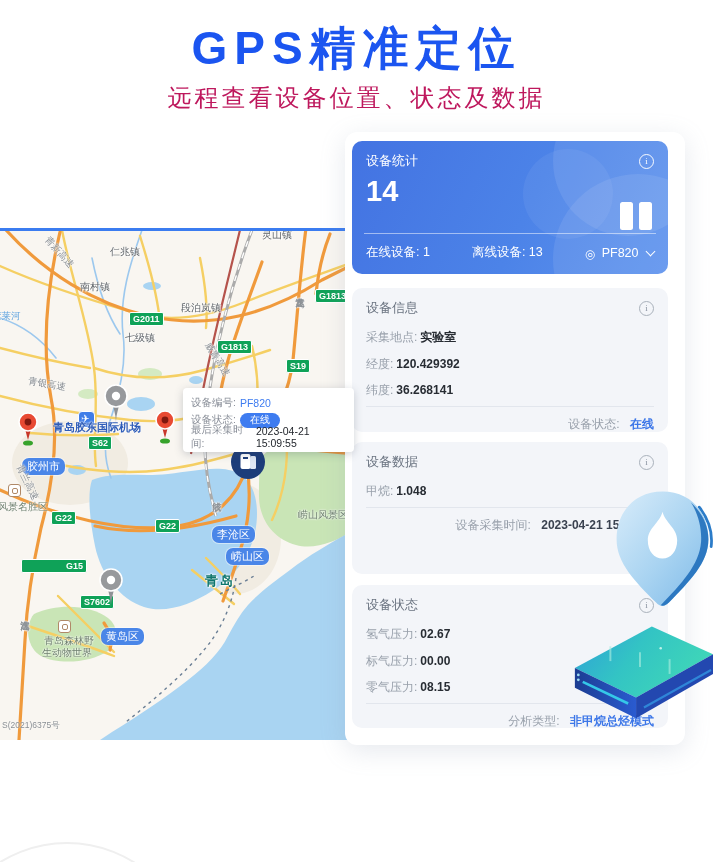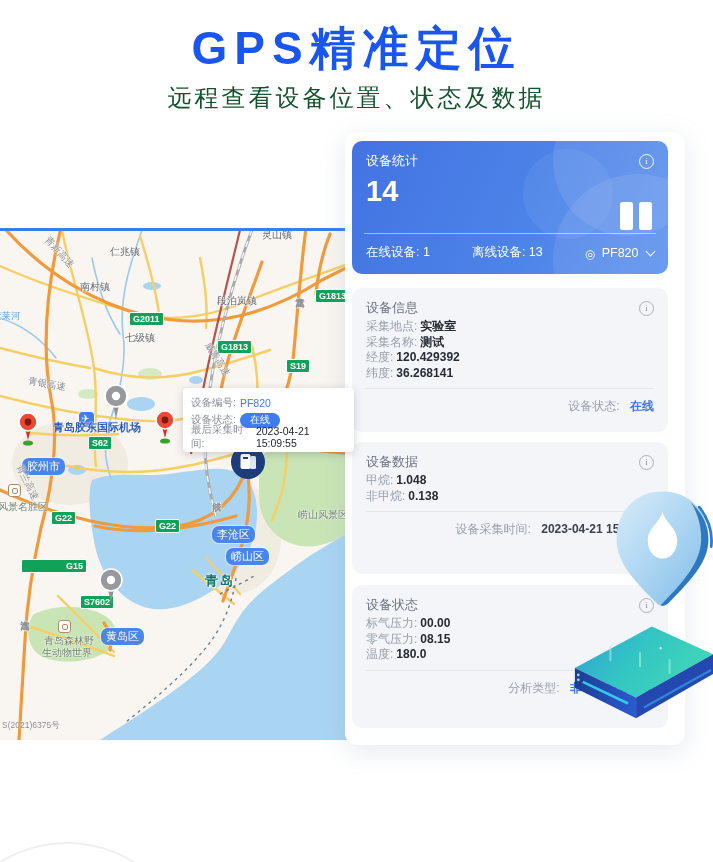--- a/index.html
+++ b/index.html
@@ -2,21 +2,21 @@
 <html><head>
 <meta charset="utf-8">
 <style>
   html,body{margin:0;padding:0;}
   #page{position:relative;width:713px;height:862px;background:#ffffff;overflow:hidden;
         font-family:"Liberation Sans","DejaVu Sans",sans-serif;}
   
   .hero-title{position:absolute;top:18px;left:0;width:713px;text-align:center;
     font-size:46px;font-weight:700;color:#1b55f0;letter-spacing:7px;}
   .hero-sub{position:absolute;top:82px;left:0;width:713px;text-align:center;
-    font-size:24px;font-weight:500;color:#14532d;letter-spacing:3px;}
+    font-size:24px;font-weight:500;color:#be185d;letter-spacing:3px;}
   
   #map{position:absolute;left:0;top:228px;width:354px;height:512px;background:#f9f6f1;
        overflow:hidden;z-index:1;}
   #map .topbar{position:absolute;left:0;top:0;width:100%;height:3px;background:#3b7cf0;z-index:4;}
   #map svg.base{position:absolute;left:0;top:0;}
   .maplabel{position:absolute;white-space:nowrap;z-index:3;}
   .town{font-size:10px;color:#5c6166;text-shadow:0 0 2px #fff,0 0 2px #fff,1px 1px 1px #fff;}
   .district{background:#4a86e8;color:#fff;font-size:11px;padding:1px 5px;border-radius:7px;
     box-shadow:0 0 0 1px rgba(255,255,255,.45);}
   .badge-g,.badge-r{color:#fff;font-size:9px;font-weight:700;padding:0px 3px;height:12px;
@@ -51,21 +51,21 @@
   
   #panel-col{position:absolute;left:345px;top:132px;width:340px;height:613px;background:#fff;
     border-radius:12px;box-shadow:0 6px 26px rgba(130,145,170,.20);z-index:2;}
   .card{position:absolute;left:352px;width:316px;background:#f3f5f9;border-radius:10px;
     padding:11px 14px;box-sizing:border-box;z-index:3;}
   .card-head{display:flex;justify-content:space-between;align-items:center;
     color:#6a7380;font-size:13px;}
   .info-ico{width:13px;height:13px;border-radius:50%;border:1px solid #a9b1bb;position:relative;}
   .info-ico::before{content:"i";position:absolute;width:13px;text-align:center;top:0px;
     font-size:9px;line-height:13px;color:#8a93a0;font-family:"Liberation Serif",serif;}
-  .row{font-size:12px;margin-top:3px;line-height:12.5px;}
+  .row{font-size:12px;margin-top:14px;line-height:12.5px;}
   .row .lbl{color:#98a0ab;}
   .row .val{color:#272c33;font-weight:700;margin-left:3px;}
   .card-divider{border-top:1px solid #e2e6ed;margin-top:9px;}
   .card-footer{text-align:right;font-size:12px;margin-top:9px;}
   .card-footer .lbl{color:#98a0ab;margin-right:7px;}
   .card-footer .val{font-weight:700;}
   .val-blue{color:#3d77e8;}
   .val-dark{color:#3a4250;}
   
   #stats-card{position:absolute;left:352px;top:141px;width:316px;height:133px;border-radius:10px;
@@ -167,21 +167,21 @@
       <g stroke="#6b7f95" stroke-width="1.4" fill="none" stroke-dasharray="3 4">
         <path d="M236,350 C232,378 221,402 204,422 C184,446 156,470 126,494"></path>
         <path d="M220,366 C232,360 244,354 254,348"></path>
       </g>
     </svg>
     <div class="topbar"></div>
 
     <span class="maplabel town" style="left:110px;top:17px;">仁兆镇</span>
     <span class="maplabel town" style="left:80px;top:52px;">南村镇</span>
     <span class="maplabel town" style="left:125px;top:103px;">七级镇</span>
-    <span class="maplabel town" style="left:181px;top:66px;margin-left:36px;">段泊岚镇</span>
+    <span class="maplabel town" style="left:181px;top:73px;">段泊岚镇</span>
     <span class="maplabel town" style="left:262px;top:0px;">灵山镇</span>
 
     <span class="maplabel district" style="left:22px;top:230px;">胶州市</span>
     <span class="maplabel district" style="left:192px;top:206px;">城阳区</span>
     <span class="maplabel district" style="left:212px;top:298px;">李沧区</span>
     <span class="maplabel district" style="left:226px;top:320px;">崂山区</span>
     <span class="maplabel district" style="left:101px;top:400px;">黄岛区</span>
 
     <span class="maplabel badge-g" style="left:129px;top:84px;">G2011</span>
     <span class="maplabel badge-g" style="left:217px;top:112px;">G1813</span>
@@ -293,52 +293,50 @@
       </span>
     </div>
   </div>
 
   <div class="card" style="top:288px;height:144px;">
     <div class="card-head">
       <span>设备信息</span>
       <span class="info-ico"></span>
     </div>
     <div class="row"><span class="lbl">采集地点:</span><span class="val">实验室</span></div>
-    <div class="row"><span class="lbl">采集名称:</span><span class="val">测试</span></div>
     <div class="row"><span class="lbl">经度:</span><span class="val">120.429392</span></div>
     <div class="row"><span class="lbl">纬度:</span><span class="val">36.268141</span></div>
     <div class="card-divider"></div>
     <div class="card-footer">
       <span class="lbl">设备状态:</span>
       <span class="val val-blue">在线</span>
     </div>
   </div>
 
   <div class="card" style="top:442px;height:132px;">
     <div class="card-head">
       <span>设备数据</span>
       <span class="info-ico"></span>
     </div>
     <div class="row"><span class="lbl">甲烷:</span><span class="val">1.048</span></div>
-    <div class="row"><span class="lbl">非甲烷:</span><span class="val">0.138</span></div>
     <div class="card-divider"></div>
     <div class="card-footer">
       <span class="lbl">设备采集时间:</span>
       <span class="val val-dark">2023-04-21 15:09:55</span>
     </div>
   </div>
 
   <div class="card" style="top:585px;height:143px;">
     <div class="card-head">
       <span>设备状态</span>
       <span class="info-ico"></span>
     </div>
+    <div class="row"><span class="lbl">氢气压力:</span><span class="val">02.67</span></div>
     <div class="row"><span class="lbl">标气压力:</span><span class="val">00.00</span></div>
     <div class="row"><span class="lbl">零气压力:</span><span class="val">08.15</span></div>
-    <div class="row"><span class="lbl">温度:</span><span class="val">180.0</span></div>
     <div class="card-divider"></div>
     <div class="card-footer">
       <span class="lbl">分析类型:</span>
       <span class="val val-blue">非甲烷总烃模式</span>
     </div>
   </div>
 
   <svg id="deco-pin" width="101" height="150" viewBox="0 0 110 150">
     <defs>
       <linearGradient id="ping" x1="0" y1="0" x2="1" y2="1">

